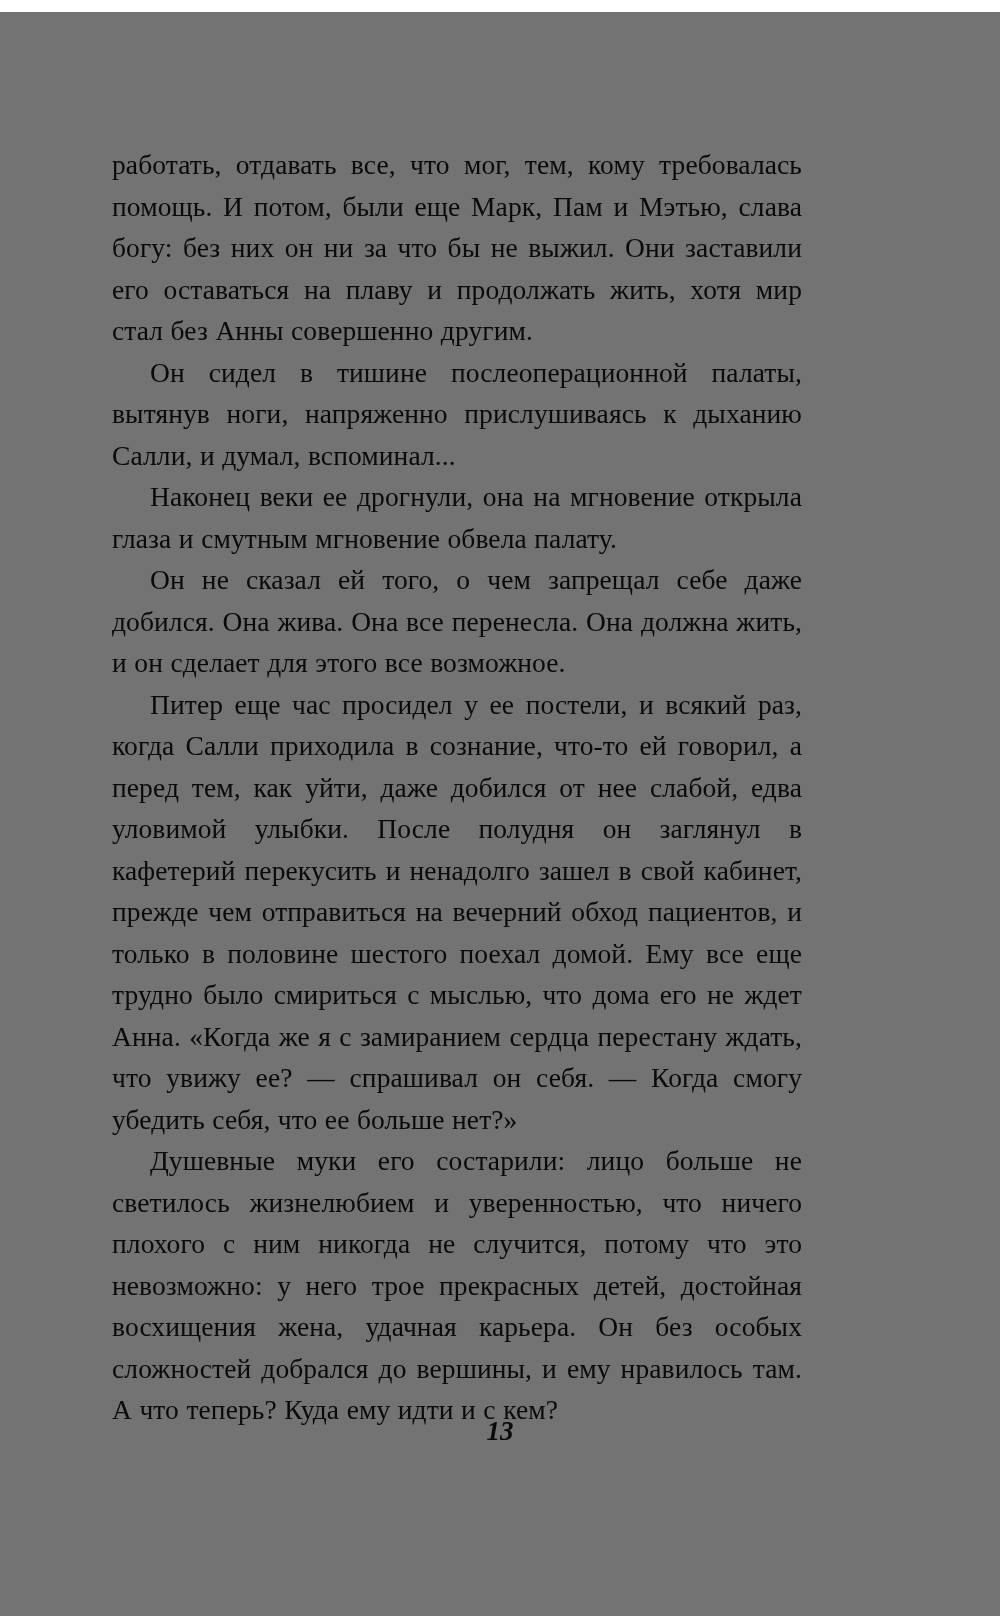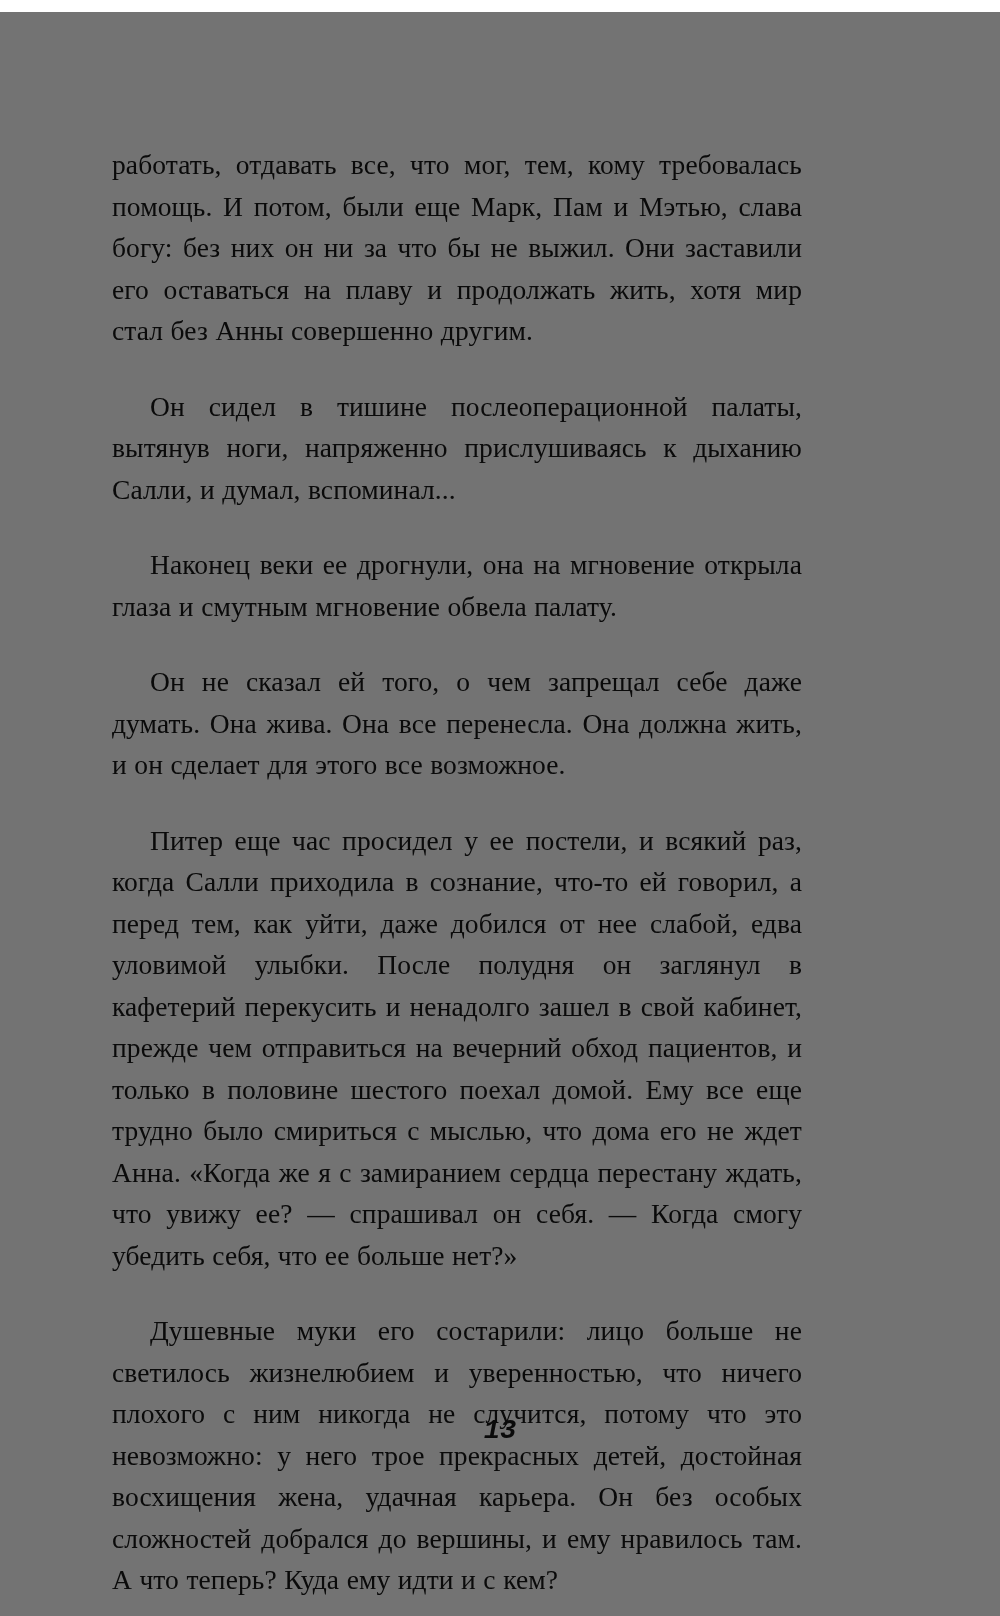--- a/index.html
+++ b/index.html
@@ -34,41 +34,40 @@
     font-size: 27.5px;
     line-height: 41.5px;
     text-align: justify;
     text-justify: inter-word;
     word-spacing: 0.5px;
     letter-spacing: 0.1px;
     hyphens: manual;
   }
   .para.indent {
     text-indent: 38px;
-    margin-top: 34px;
   }
   .page-number {
     position: absolute;
     left: 0;
     top: 1404px;
     width: 1000px;
     text-align: center;
     font-size: 27px;
     font-style: italic;
     font-weight: 700;
-    font-family: Liberation Mono, monospace;
+    font-family: Liberation Serif, serif;
     color: #0a0a0a;
   }
 </style>
 </head>
 <body>
 
 <div class="page">
   <div class="text-block">
     <p class="para">работать, отдавать все, что мог, тем, кому требовалась помощь. И потом, были еще Марк, Пам и Мэтью, слава богу: без них он ни за что бы не выжил. Они заставили его оставаться на плаву и продолжать жить, хотя мир стал без Анны совершенно другим.</p>
     <p class="para indent">Он сидел в тишине послеоперационной палаты, вытянув ноги, напряженно прислушиваясь к дыханию Салли, и думал, вспоминал...</p>
     <p class="para indent">Наконец веки ее дрогнули, она на мгновение открыла глаза и смутным мгновение обвела палату.</p>
-    <p class="para indent">Он не сказал ей того, о чем запрещал себе даже думать. Она жива. Она все перенесла. Она должна жить, и он сделает для этого все возможное.</p>
+    <p class="para indent">Он не сказал ей того, о чем запрещал себе даже добился. Она жива. Она все перенесла. Она должна жить, и он сделает для этого все возможное.</p>
     <p class="para indent">Питер еще час просидел у ее постели, и всякий раз, когда Салли приходила в сознание, что-то ей говорил, а перед тем, как уйти, даже добился от нее слабой, едва уловимой улыбки. После полудня он заглянул в кафетерий перекусить и ненадолго зашел в свой кабинет, прежде чем отправиться на вечерний обход пациентов, и только в половине шестого поехал домой. Ему все еще трудно было смириться с мыслью, что дома его не ждет Анна. «Когда же я с замиранием сердца перестану ждать, что увижу ее? — спрашивал он себя. — Когда смогу убедить себя, что ее больше нет?»</p>
     <p class="para indent">Душевные муки его состарили: лицо больше не светилось жизнелюбием и уверенностью, что ничего плохого с ним никогда не случится, потому что это невозможно: у него трое прекрасных детей, достойная восхищения жена, удачная карьера. Он без особых сложностей добрался до вершины, и ему нравилось там. А что теперь? Куда ему идти и с кем?</p>
   </div>
   <div class="page-number">13</div>
 </div>
 
 </body></html>

